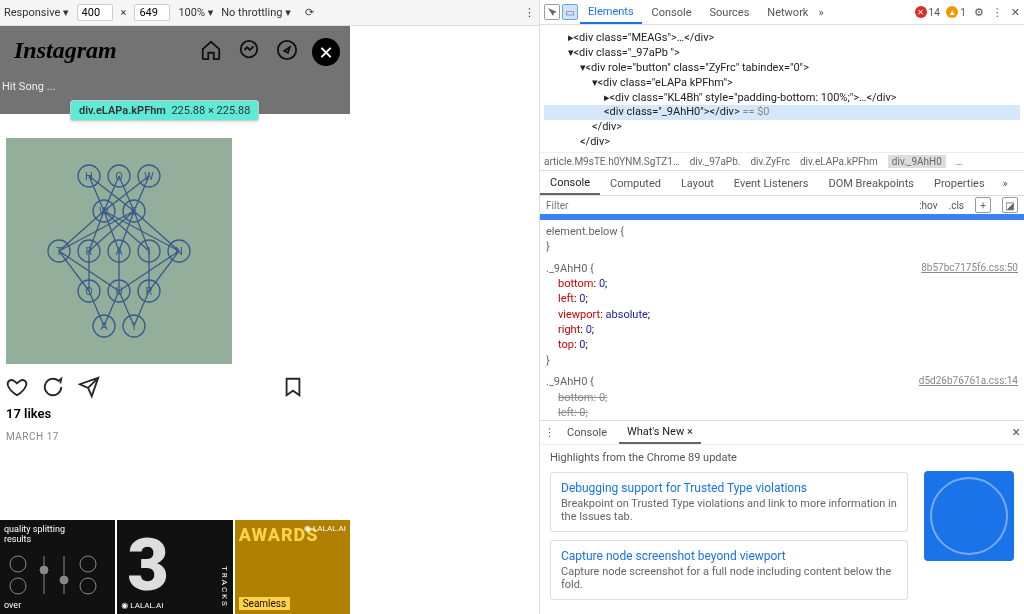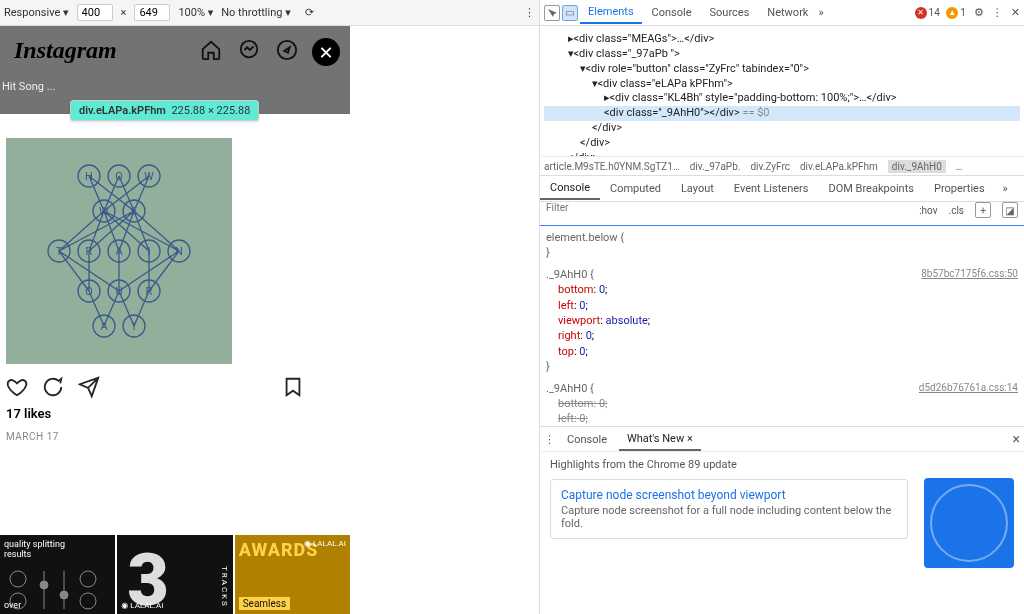--- a/index.html
+++ b/index.html
@@ -19,21 +19,21 @@
 .close-x { position: absolute; top: 12px; right: 10px; width: 28px; height: 28px; border-radius: 50%; background: #000; color: #fff; display: flex; align-items: center; justify-content: center; font-size: 18px; z-index: 4; cursor: pointer; }
 .hit-song { position: absolute; top: 54px; left: 2px; color: #eee; font-size: 11px; z-index: 3; }
 .modal { position: absolute; top: 88px; left: 0; right: 0; bottom: 0; background: #fff; z-index: 3; padding: 14px 6px 0; }
 .tooltip { position: absolute; top: -14px; left: 70px; background: #5eead4; color: #333; font-size: 11px; padding: 3px 8px; border: 1px solid #ccc; border-radius: 3px; box-shadow: 0 1px 3px rgba(0,0,0,0.15); z-index: 5; }
 .tooltip b { font-weight: 600; }
 .post-img { width: 226px; height: 226px; margin: 10px 0 8px 0; background: #93af9c; display: flex; align-items: center; justify-content: center; }
 .actions { display: flex; gap: 14px; align-items: center; padding: 4px 0; }
 .actions .save { margin-left: auto; margin-right: 40px; }
 .likes { font-size: 13px; font-weight: 600; margin-top: 4px; }
 .date { font-size: 10px; color: #888; letter-spacing: 0.5px; margin-top: 10px; }
-.grid-row { position: absolute; left: 0; right: 0; bottom: 0; display: flex; gap: 2px; height: 79px; }
+.grid-row { position: absolute; left: 0; right: 0; bottom: 0; display: flex; gap: 2px; height: 94px; }
 .tile { flex: 1; background: #111; position: relative; color: #fff; font-size: 9px; padding: 4px; overflow: hidden; }
 .tile.orange { background: #b08000; }
 .tile .big3 { font-size: 72px; font-weight: 900; color: #ddd; line-height: 1; position: absolute; left: 10px; top: 10px; }
 .tile .tracks { position: absolute; right: 4px; bottom: 6px; writing-mode: vertical-rl; font-size: 8px; letter-spacing: 2px; }
 .tile .awards { font-size: 18px; font-weight: 800; color: #ffd24a; letter-spacing: 1px; }
 .tile .seamless { position: absolute; left: 4px; bottom: 4px; font-size: 10px; color: #111; background: #ffd24a; padding: 1px 4px; }
 .tile .lalal { position: absolute; right: 4px; top: 4px; font-size: 8px; color: #fff; }
 .tile .lalal2 { position: absolute; left: 4px; bottom: 4px; font-size: 8px; color: #fff; }
 
 .right-panel { flex: 1; display: flex; flex-direction: column; background: #fff; }
@@ -45,21 +45,21 @@
 .err-badge .red { width: 12px; height: 12px; border-radius: 50%; background: #d93025; color: #fff; display: inline-flex; align-items: center; justify-content: center; font-size: 8px; }
 .err-badge .yellow { width: 12px; height: 12px; border-radius: 50%; background: #f29900; color: #fff; display: inline-flex; align-items: center; justify-content: center; font-size: 8px; }
 .dom-tree { font-family: Menlo, Consolas, monospace; font-size: 11px; padding: 6px 4px; height: 130px; overflow: hidden; color: #222; line-height: 1.35; }
 .dom-tree .l { white-space: nowrap; }
 .dom-tree .l.hl { background: #d4e7fb; }
 .dom-tree .sel { color: #888; }
 .breadcrumb { height: 20px; border-top: 1px solid #eee; border-bottom: 1px solid #ddd; display: flex; align-items: center; font-size: 10px; color: #666; padding: 0 4px; gap: 10px; overflow: hidden; }
 .styles-tabs { height: 26px; display: flex; align-items: center; border-bottom: 1px solid #ddd; font-size: 11px; color: #555; }
 .styles-tabs .tab { padding: 4px 10px; cursor: pointer; }
 .styles-tabs .tab.active { border-bottom: 2px solid #666; color: #222; }
-.styles-filter { height: 24px; display: flex; align-items: flex-start; border-bottom: 1px solid #3b82f6; font-size: 10px; color: #888; padding: 0 6px; }
+.styles-filter { height: 24px; display: flex; align-items: center; border-bottom: 6px solid #3b82f6; font-size: 10px; color: #888; padding: 0 6px; }
 .styles-filter input { border: none; flex: 1; outline: none; font-size: 10px; }
 .styles-filter .hov { margin-left: auto; color: #555; font-size: 10px; display: flex; gap: 11px; align-items: center; }
 .styles-body { font-family: Menlo, Consolas, monospace; font-size: 11px; padding: 4px 6px; flex: 0 0 200px; overflow: hidden; line-height: 1.4; }
 .styles-body .rule { margin-bottom: 6px; position: relative; }
 .styles-body .src { position: absolute; right: 0; top: 0; color: #888; text-decoration: underline; font-size: 10px; }
 .styles-body .sel2 { color: #666; }
 .styles-body .prop { margin-left: 12px; }
 .styles-body .pn { color: #c80000; }
 .styles-body .pv { color: #1a1aa6; }
 .styles-body .strike { text-decoration: line-through; color: #888; }
@@ -325,19 +325,23 @@
     <span>⋮</span>
     <span class="tab">Console</span>
     <span class="tab active"><span>What's New</span> <span>×</span></span>
     <span class="close-bt">×</span>
   </div>
 
   <div class="whatsnew">
     <div class="cards">
       <h4>Highlights from the Chrome 89 update</h4>
       <div class="card">
+        <div class="title">Debugging support for Trusted Type violations</div>
+        <div class="desc">Breakpoint on Trusted Type violations and link to more information in the Issues tab.</div>
+      </div>
+      <div class="card">
         <div class="title">Capture node screenshot beyond viewport</div>
         <div class="desc">Capture node screenshot for a full node including content below the fold.</div>
       </div>
     </div>
     <div class="wn-image"></div>
   </div>
 </div>
 
 </body></html>

